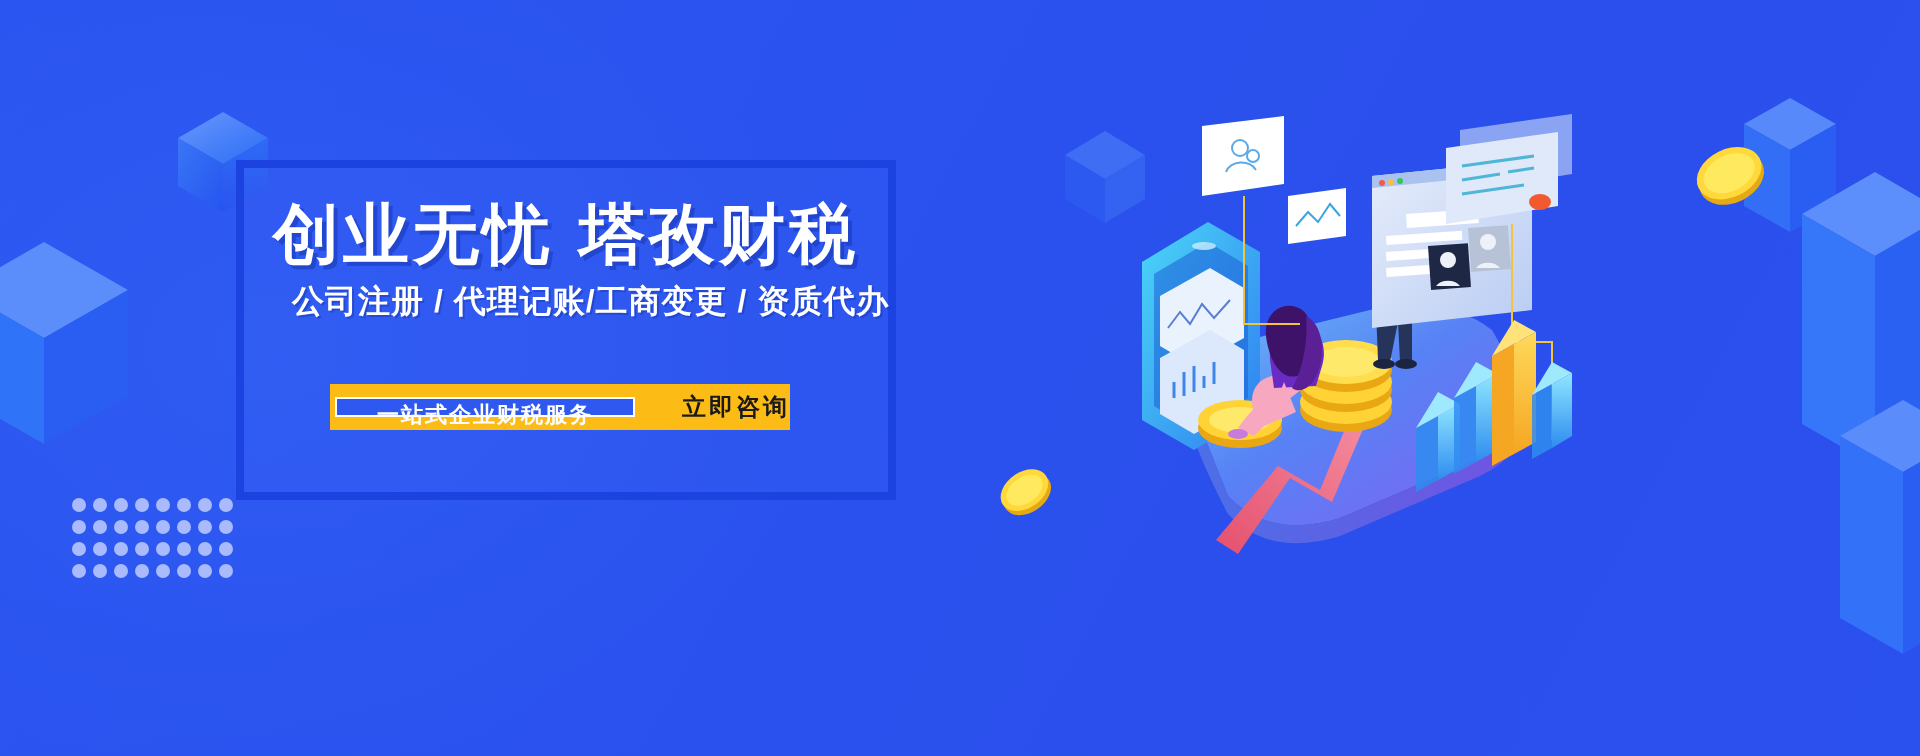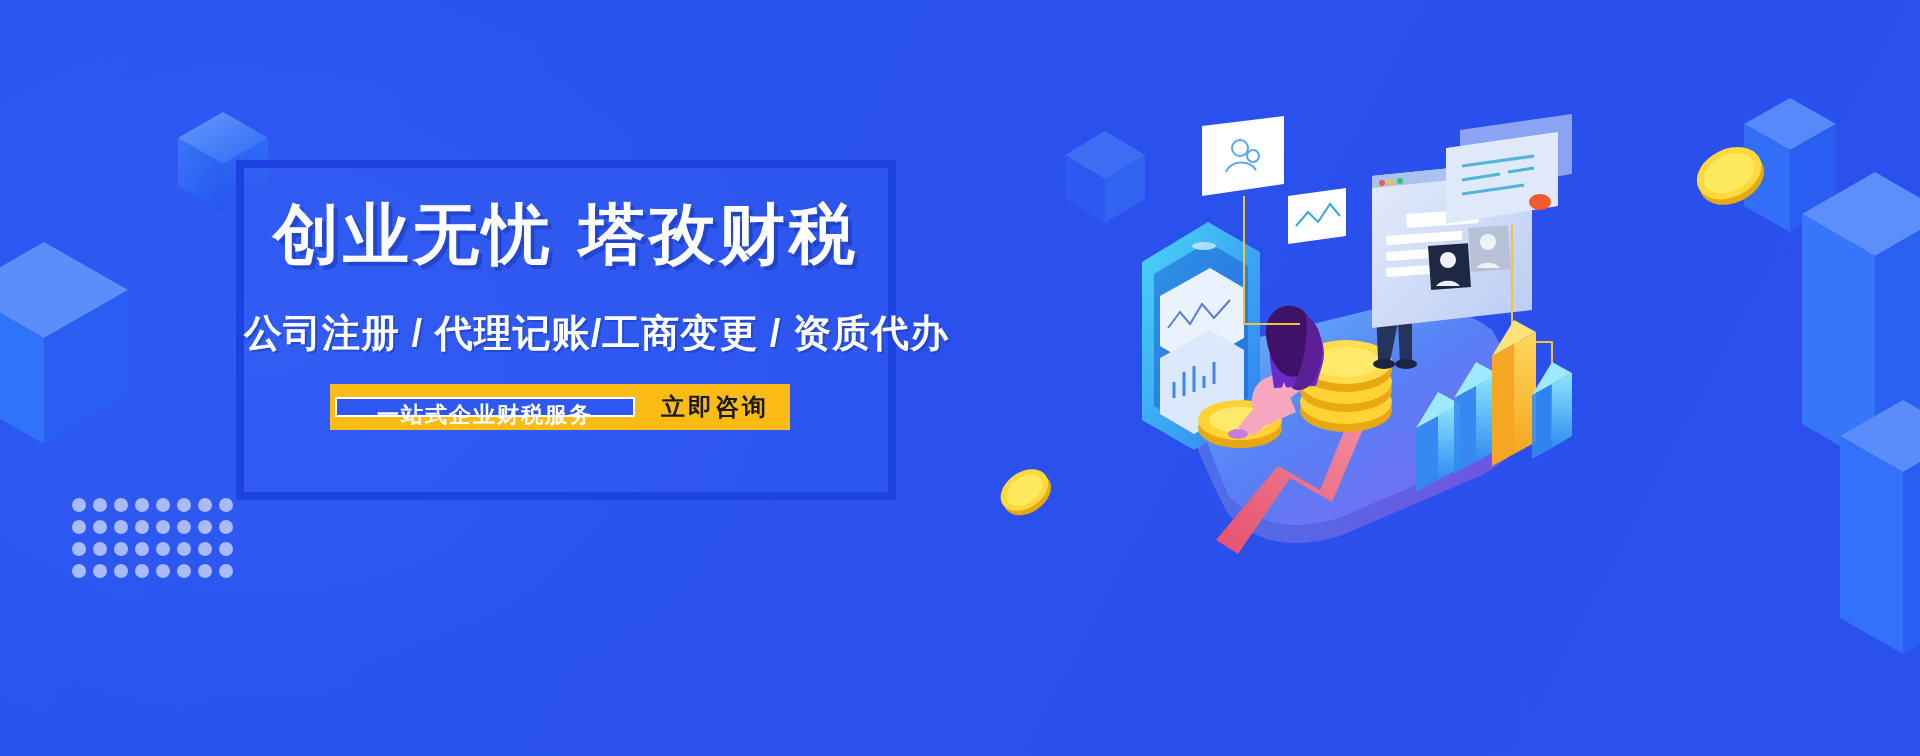--- a/index.html
+++ b/index.html
@@ -71,28 +71,29 @@
     font-size:66px;
     line-height:1;
     color:#ffffff;
     letter-spacing:4px;
     text-shadow:4px 4px 0 rgba(23,55,178,.55);
     white-space:nowrap;
   }
   .headline .gap { display:inline-block; width:26px; }
 
   .subhead {
-    margin-top:40px;
+    margin-top:12px;
     font-family:"Liberation Sans", sans-serif;
     font-weight:700;
-    font-size:38px;
+    font-size:32px;
     color:#ffffff;
     letter-spacing:1px;
     text-shadow:2px 2px 0 rgba(23,55,178,.5);
     white-space:nowrap;
+    padding-left:48px;
   }
 
   
   .cta-bar {
     position:absolute;
     left:86px; bottom:62px;
     width:460px; height:46px;
     background:#fcbb15;
     display:flex;
     align-items:center;
@@ -109,21 +110,21 @@
     letter-spacing:2px;
     text-align:center;
     white-space:nowrap;
   }
   .cta-action {
     flex:1;
     color:#1a1a1a;
     font-size:24px;
     font-weight:700;
     letter-spacing:3px;
-    text-align:left;
+    text-align:right;
     white-space:nowrap;
     padding-left:26px;
   }
 
   
   .illustration { position:absolute; left:1120px; top:110px; width:460px; height:460px; }
   .illo-svg { display:block; width:100%; height:100%; overflow:visible; }
 </style>
 </head>
 <body>

